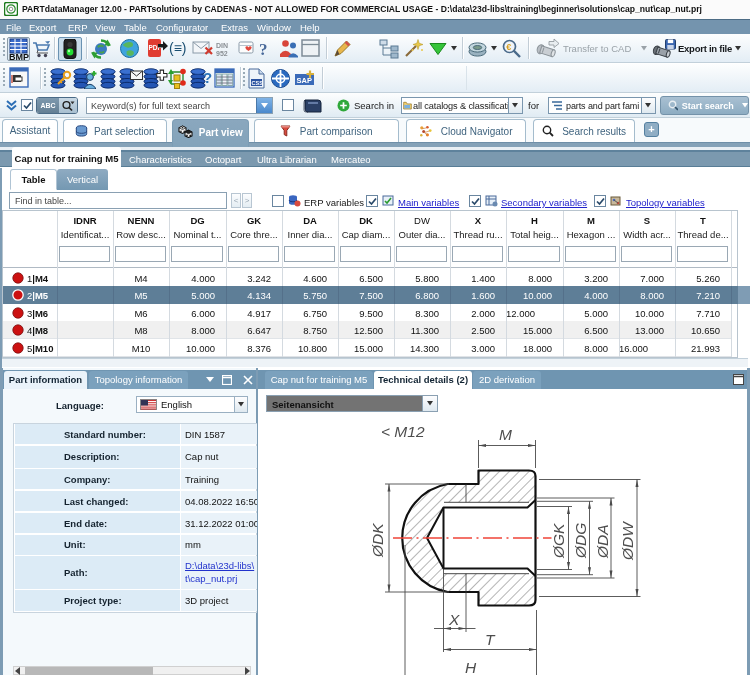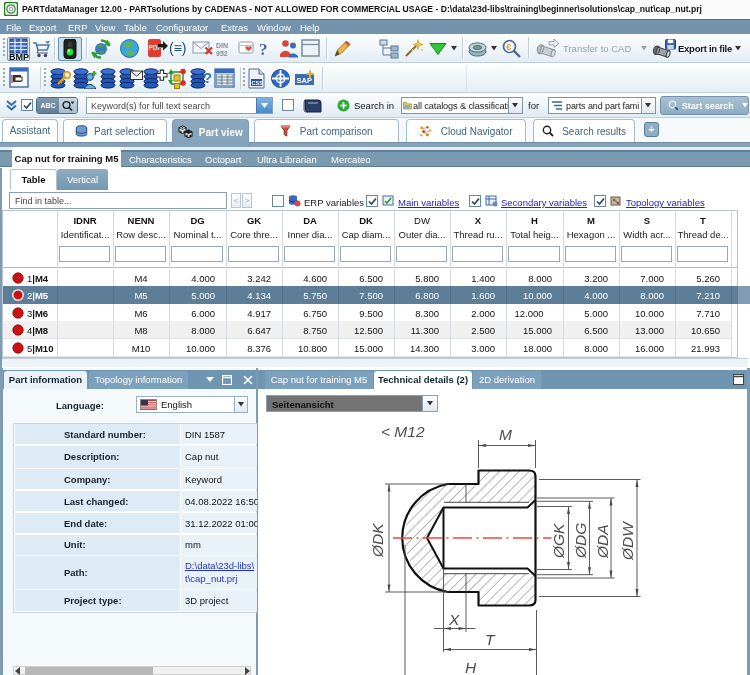--- a/index.html
+++ b/index.html
@@ -558,21 +558,21 @@
     <circle cx="6" cy="6" r="5.2" fill="#cc1111" stroke="#7a1010" stroke-width="0.8"></circle>
   </svg>
 <span class="abs" style="left:27px;top:307.5px;font-size:9.5px;color:#111">3<span style="font-weight:bold">|M6</span></span>
 <div class="abs" style="left:113px;top:307.5px;width:56px;font-size:9.5px;color:#111;text-align:center">M6</div>
 <div class="abs" style="left:169px;top:307.5px;width:46px;font-size:9.5px;color:#111;text-align:right">6.000</div>
 <div class="abs" style="left:226px;top:307.5px;width:45px;font-size:9.5px;color:#111;text-align:right">4.917</div>
 <div class="abs" style="left:282px;top:307.5px;width:45px;font-size:9.5px;color:#111;text-align:right">6.750</div>
 <div class="abs" style="left:338px;top:307.5px;width:45px;font-size:9.5px;color:#111;text-align:right">9.500</div>
 <div class="abs" style="left:394px;top:307.5px;width:45px;font-size:9.5px;color:#111;text-align:right">8.300</div>
 <div class="abs" style="left:450px;top:307.5px;width:45px;font-size:9.5px;color:#111;text-align:right">2.000</div>
-<div class="abs" style="left:506px;top:307.5px;width:46px;font-size:9.5px;color:#111;text-align:center">12.000</div>
+<div class="abs" style="left:506px;top:307.5px;width:46px;font-size:9.5px;color:#111;text-align:left">12.000</div>
 <div class="abs" style="left:563px;top:307.5px;width:45px;font-size:9.5px;color:#111;text-align:right">5.000</div>
 <div class="abs" style="left:619px;top:307.5px;width:45px;font-size:9.5px;color:#111;text-align:right">10.000</div>
 <div class="abs" style="left:675px;top:307.5px;width:45px;font-size:9.5px;color:#111;text-align:right">7.710</div>
 <div class="abs" style="left:3px;top:320.7px;width:728px;height:1px;background:#e0e4e8"></div>
 <div class="abs" style="left:3px;top:321.0px;width:728px;height:17.5px;background:#f0f0f0"></div>
 <svg class="abs" style="left:12px;top:324.0px" width="13" height="13">
     <circle cx="6" cy="6" r="5.2" fill="#cc1111" stroke="#7a1010" stroke-width="0.8"></circle>
   </svg>
 <span class="abs" style="left:27px;top:325.0px;font-size:9.5px;color:#111">4<span style="font-weight:bold">|M8</span></span>
 <div class="abs" style="left:113px;top:325.0px;width:56px;font-size:9.5px;color:#111;text-align:center">M8</div>
@@ -593,21 +593,21 @@
 <span class="abs" style="left:27px;top:342.5px;font-size:9.5px;color:#111">5<span style="font-weight:bold">|M10</span></span>
 <div class="abs" style="left:113px;top:342.5px;width:56px;font-size:9.5px;color:#111;text-align:center">M10</div>
 <div class="abs" style="left:169px;top:342.5px;width:46px;font-size:9.5px;color:#111;text-align:right">10.000</div>
 <div class="abs" style="left:226px;top:342.5px;width:45px;font-size:9.5px;color:#111;text-align:right">8.376</div>
 <div class="abs" style="left:282px;top:342.5px;width:45px;font-size:9.5px;color:#111;text-align:right">10.800</div>
 <div class="abs" style="left:338px;top:342.5px;width:45px;font-size:9.5px;color:#111;text-align:right">15.000</div>
 <div class="abs" style="left:394px;top:342.5px;width:45px;font-size:9.5px;color:#111;text-align:right">14.300</div>
 <div class="abs" style="left:450px;top:342.5px;width:45px;font-size:9.5px;color:#111;text-align:right">3.000</div>
 <div class="abs" style="left:506px;top:342.5px;width:46px;font-size:9.5px;color:#111;text-align:right">18.000</div>
 <div class="abs" style="left:563px;top:342.5px;width:45px;font-size:9.5px;color:#111;text-align:right">8.000</div>
-<div class="abs" style="left:619px;top:342.5px;width:45px;font-size:9.5px;color:#111;text-align:right">16.000</div>
+<div class="abs" style="left:619px;top:342.5px;width:45px;font-size:9.5px;color:#111;text-align:left">16.000</div>
 <div class="abs" style="left:675px;top:342.5px;width:45px;font-size:9.5px;color:#111;text-align:right">21.993</div>
 <div class="abs" style="left:3px;top:355.7px;width:728px;height:1px;background:#e0e4e8"></div>
 <div class="abs" style="left:57px;top:211px;width:1px;height:75px;background:#d4dae0"></div>
 <div class="abs" style="left:57px;top:286px;width:1px;height:17.5px;background:#54708a"></div>
 <div class="abs" style="left:57px;top:303.5px;width:1px;height:53.5px;background:#d4dae0"></div>
 <div class="abs" style="left:113px;top:211px;width:1px;height:75px;background:#d4dae0"></div>
 <div class="abs" style="left:113px;top:286px;width:1px;height:17.5px;background:#54708a"></div>
 <div class="abs" style="left:113px;top:303.5px;width:1px;height:53.5px;background:#d4dae0"></div>
 <div class="abs" style="left:169px;top:211px;width:1px;height:75px;background:#d4dae0"></div>
 <div class="abs" style="left:169px;top:286px;width:1px;height:17.5px;background:#54708a"></div>
@@ -682,21 +682,21 @@
 <div class="abs" style="left:181px;top:424.0px;width:76px;height:20.0px;background:#e9f2f9"></div>
 <span class="abs plabel" style="left:21px;top:428.5px">Standard number:</span>
 <div class="abs" style="left:185px;top:428.5px;width:72px;height:12px;font-size:9.5px;color:#111;white-space:nowrap;overflow:hidden">DIN 1587</div>
 <div class="abs" style="left:14.5px;top:445.5px;width:165px;height:22.0px;background:#dcebf6"></div>
 <div class="abs" style="left:181px;top:445.5px;width:76px;height:22.0px;background:#e9f2f9"></div>
 <span class="abs plabel" style="left:21px;top:451.0px">Description:</span>
 <div class="abs" style="left:185px;top:451.0px;width:72px;height:12px;font-size:9.5px;color:#111;white-space:nowrap;overflow:hidden">Cap nut</div>
 <div class="abs" style="left:14.5px;top:469.0px;width:165px;height:20.3px;background:#dcebf6"></div>
 <div class="abs" style="left:181px;top:469.0px;width:76px;height:20.3px;background:#e9f2f9"></div>
 <span class="abs plabel" style="left:21px;top:473.65px">Company:</span>
-<div class="abs" style="left:185px;top:473.65px;width:72px;height:12px;font-size:9.5px;color:#111;white-space:nowrap;overflow:hidden">Keyword</div>
+<div class="abs" style="left:185px;top:473.65px;width:72px;height:12px;font-size:9.5px;color:#111;white-space:nowrap;overflow:hidden">Training</div>
 <div class="abs" style="left:14.5px;top:490.8px;width:165px;height:20.5px;background:#dcebf6"></div>
 <div class="abs" style="left:181px;top:490.8px;width:76px;height:20.5px;background:#e9f2f9"></div>
 <span class="abs plabel" style="left:21px;top:495.55px">Last changed:</span>
 <div class="abs" style="left:185px;top:495.55px;width:72px;height:12px;font-size:9.5px;color:#111;white-space:nowrap;overflow:hidden">04.08.2022 16:50</div>
 <div class="abs" style="left:14.5px;top:512.8px;width:165px;height:20.5px;background:#dcebf6"></div>
 <div class="abs" style="left:181px;top:512.8px;width:76px;height:20.5px;background:#e9f2f9"></div>
 <span class="abs plabel" style="left:21px;top:517.55px">End date:</span>
 <div class="abs" style="left:185px;top:517.55px;width:72px;height:12px;font-size:9.5px;color:#111;white-space:nowrap;overflow:hidden">31.12.2022 01:00</div>
 <div class="abs" style="left:14.5px;top:534.8px;width:165px;height:20.1px;background:#dcebf6"></div>
 <div class="abs" style="left:181px;top:534.8px;width:76px;height:20.1px;background:#e9f2f9"></div>

